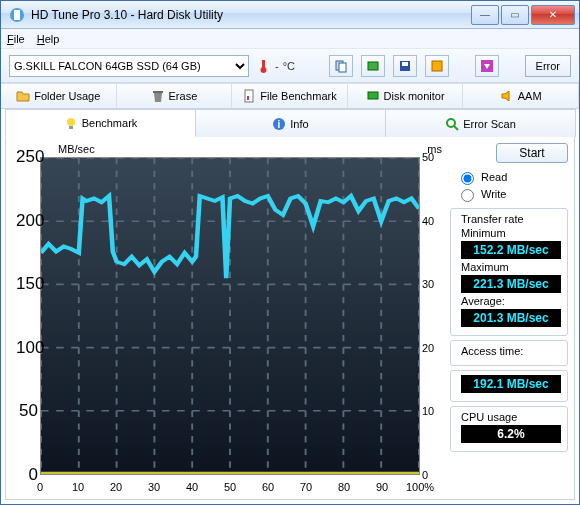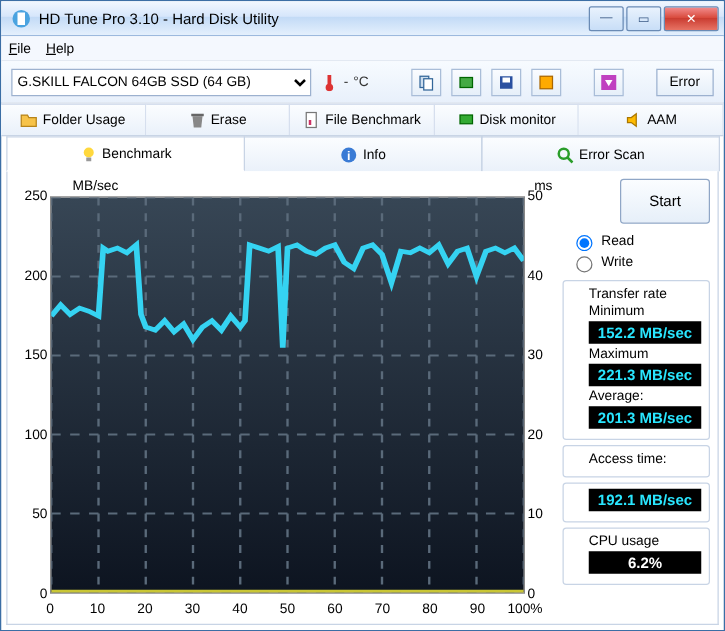--- a/index.html
+++ b/index.html
@@ -31,29 +31,29 @@
 
   .content { flex: 1; display: flex; margin: 0 4px 4px 4px; border: 1px solid #c8d4e5; border-top: none; background: #fff; padding: 6px; gap: 6px; }
 
   .chartwrap { flex: 1; position: relative; font-size: 11px; }
   .chartwrap .ylabel1 { position: absolute; left: 46px; top: 0; }
   .chartwrap .ylabel2 { position: absolute; right: 2px; top: 0; }
   .chart { position: absolute; top: 14px; left: 28px; right: 24px; bottom: 18px; background: linear-gradient(#374655,#0d1420); border: 1px solid #888; }
   .chart .grid line { stroke: #5a6a7a; stroke-width: 0.5; stroke-dasharray: 2 2; }
   .chart .series { fill: none; stroke: #35d3f2; stroke-width: 1.2; }
   .chart .access { fill: none; stroke: #c9c635; stroke-width: 1; }
-  .ytick { position: absolute; left: 4px; width: 22px; text-align: right; font-size: 11px; transform: translateY(-50%); }
+  .ytick { position: absolute; left: 4px; width: 22px; text-align: right; font-size: 17px; transform: translateY(-50%); }
   .y2tick { position: absolute; right: 2px; width: 20px; text-align: left; font-size: 11px; transform: translateY(-50%); }
   .xtick { position: absolute; bottom: 0; font-size: 11px; transform: translateX(-50%); }
 
   .side { width: 118px; display: flex; flex-direction: column; gap: 4px; font-size: 11px; }
-  .startbtn { height: 36px; border: 1px solid #8fa6c6; border-radius: 3px; background: linear-gradient(#fbfdff,#e6eff9); font-size: 12px; margin-left: 46px; }
+  .startbtn { height: 20px; border: 1px solid #8fa6c6; border-radius: 3px; background: linear-gradient(#fbfdff,#e6eff9); font-size: 12px; margin-left: 46px; }
   .radios { padding: 2px 0 2px 6px; display: flex; flex-direction: column; gap: 1px; }
   .radios label { display: flex; align-items: center; gap: 4px; }
-  .panel { border: 1px solid #c8d4e5; border-radius: 3px; padding: 4px 6px 6px 20px; }
+  .panel { border: 1px solid #c8d4e5; border-radius: 3px; padding: 4px 6px 6px 10px; }
   .panel .plabel { color: #000; margin-bottom: 2px; }
   .valbox { background: #000; color: #29e6ff; font-weight: bold; text-align: center; padding: 2px 0; font-size: 12px; margin-bottom: 2px; }
   .valbox.yellow { color: #e9e93b; }
   .valbox.white { color: #fff; }
 
   .ico { width: 14px; height: 14px; display: inline-block; }
 </style>
 </head>
 <body>
 

